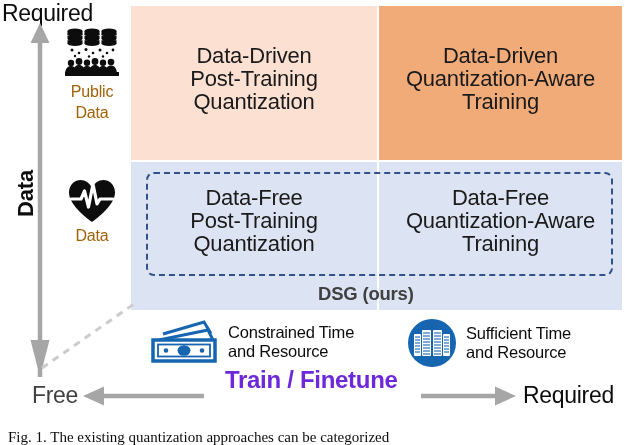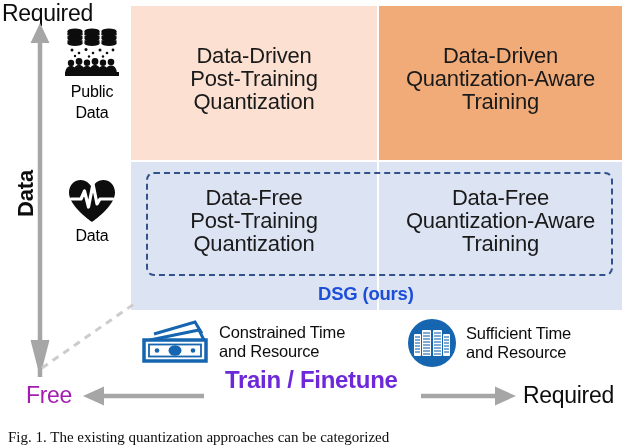--- a/index.html
+++ b/index.html
@@ -61,37 +61,37 @@
     border: 2.5px dashed #32528e;
     border-radius: 8px;
     box-sizing: border-box;
   }
   #dsg-label {
     position: absolute;
     left: 318px; top: 283px;
     font-size: 18.5px;
     font-weight: bold;
     letter-spacing: -0.2px;
-    color: #1d4ed8;
+    color: #404040;
   }
 
   
   #y-top-label {
     position: absolute;
     left: 2px; top: 0px;
     font-size: 23px;
     letter-spacing: -0.3px;
     color: #0d0d0d;
   }
   #y-bottom-label {
     position: absolute;
-    left: 26px; top: 382px;
+    left: 32px; top: 382px;
     font-size: 23px;
     letter-spacing: -0.3px;
-    color: #a21caf;
+    color: #404040;
   }
   #x-right-label {
     position: absolute;
     left: 523px; top: 382px;
     font-size: 23px;
     letter-spacing: -0.3px;
     color: #0d0d0d;
   }
   #x-axis-title {
     position: absolute;
@@ -125,31 +125,31 @@
     width: 70px;
     text-align: center;
   }
   #cat-public { left: 57px; top: 26px; }
   #cat-private { left: 57px; top: 178px; }
   .cat-icon { display: block; margin: 0 auto; }
   .cat-text {
     font-size: 16px;
     line-height: 19px;
     letter-spacing: -0.2px;
-    color: #000000;
+    color: #a16207;
     margin-top: 2px;
   }
 
   
   .res {
     position: absolute;
     display: flex;
     align-items: center;
   }
-  #res-left { left: 141px; top: 320px; }
+  #res-left { left: 150px; top: 320px; }
   #res-right { left: 406px; top: 317px; }
   .res-text {
     font-size: 16.5px;
     line-height: 19.5px;
     letter-spacing: -0.2px;
     color: #0d0d0d;
     margin-left: 8px;
   }
 
   

